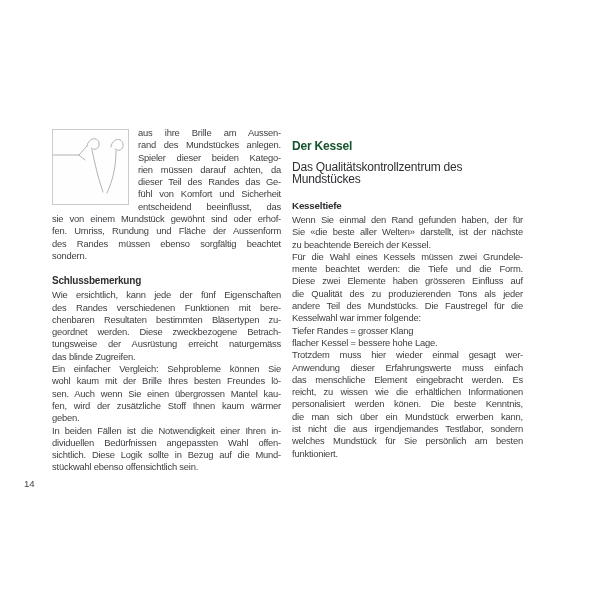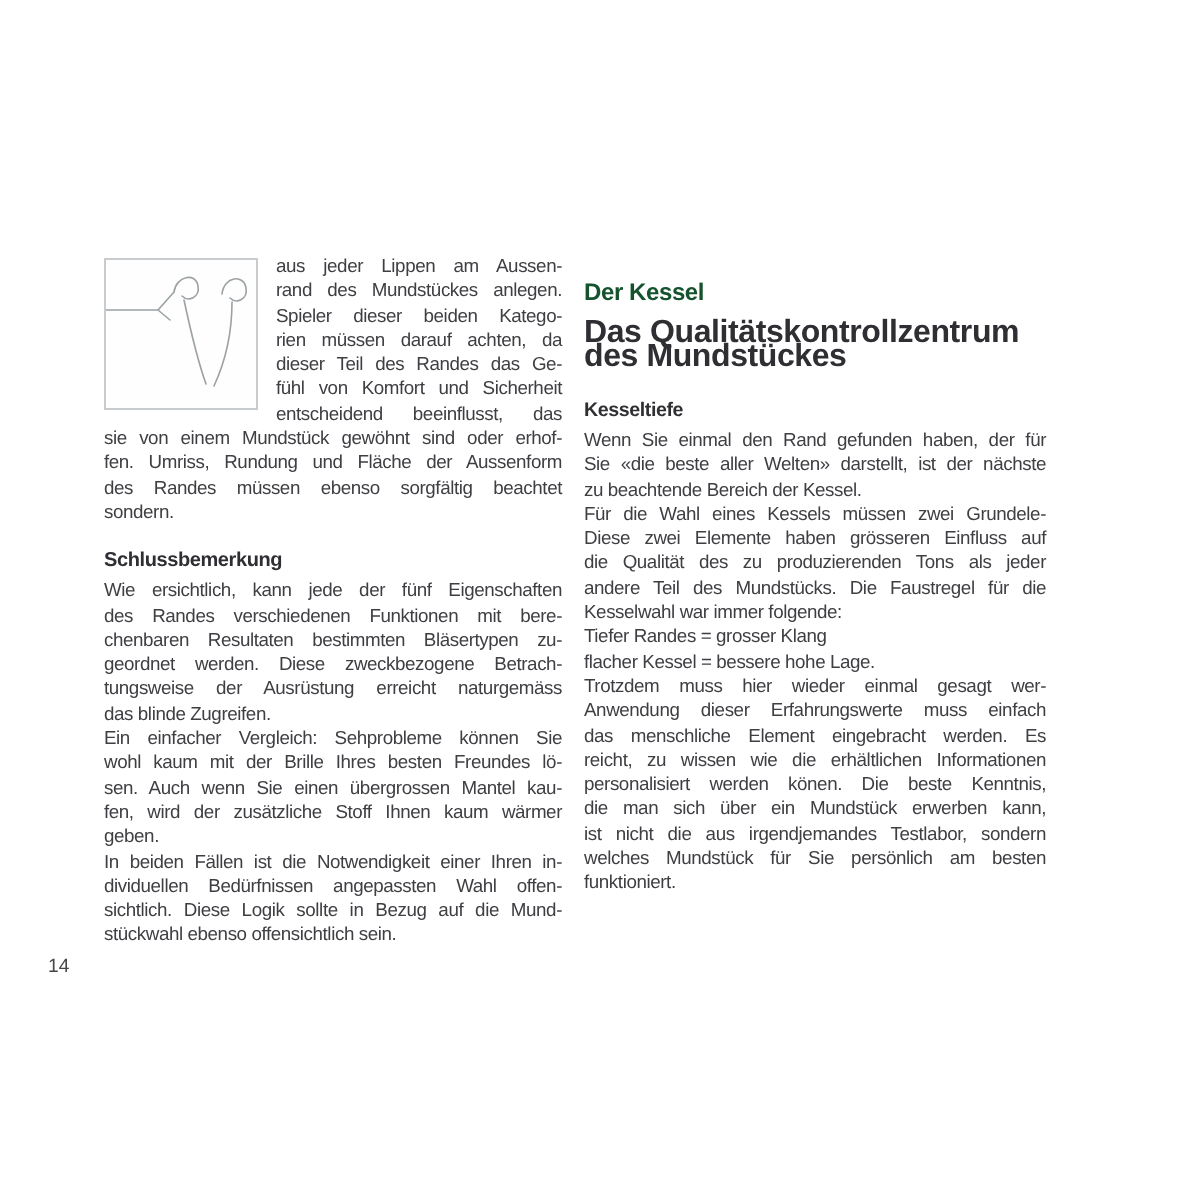--- a/index.html
+++ b/index.html
@@ -12,21 +12,21 @@
   .col-right{left:292px;width:231px;}
   .body-text{font-size:9.4px;line-height:12.3px;letter-spacing:-0.2px;color:#3e3e43;}
   .ln{text-align:justify;text-align-last:justify;white-space:normal;}
   .ln.nj{text-align-last:left;}
   .figure-box{
     float:left;width:75px;height:74px;border:1px solid #c9ccce;background:#fefefe;
     margin:2px 9px 6px 0;
   }
   .figure-box svg{display:block;width:75px;height:74px;}
   h1.title{font-size:12px;line-height:14px;font-weight:bold;color:#14532d;margin:12px 0 8px 0;letter-spacing:-0.2px;}
-  h2.subtitle{font-size:16px;line-height:12px;font-weight:bold;color:#2e2e33;margin:0 0 15px 0;letter-spacing:-0.2px;}
+  h2.subtitle{font-size:12px;line-height:12px;font-weight:normal;color:#2e2e33;margin:0 0 15px 0;letter-spacing:-0.2px;}
   h3.sect{font-size:9.8px;line-height:12px;font-weight:bold;color:#2e2e33;margin:8px 0 2px 0;letter-spacing:-0.2px;}
   h3.closing{font-size:10px;line-height:12px;font-weight:bold;color:#2e2e33;margin:13px 0 2px 0;letter-spacing:-0.2px;}
   .pageno{position:absolute;left:24px;top:478px;font-size:9.6px;color:#45454a;letter-spacing:0;}
 </style>
 </head>
 <body>
 
 <div class="sheet">
 
   <div class="col col-left">
@@ -36,21 +36,21 @@
           <path d="M0,24 L26,24"></path>
           <path d="M26,24 L34,15 M26,24 L32,29"></path>
           <path d="M34,15 C35,7 45,5 46,12 C47,18 41,20 38,17"></path>
           <path d="M39,19 C42,33 45,47 50,61"></path>
           <path d="M58,16 C59,7 69,6 70,13 C71,19 65,21 62,18"></path>
           <path d="M63,20 C63,35 60,49 54,62"></path>
         </g>
       </svg>
     </div>
     <div class="body-text">
-        <div class="ln">aus jeder Lippen am Aussen-</div>
+        <div class="ln">aus ihre Brille am Aussen-</div>
         <div class="ln">rand des Mundstückes anlegen.</div>
         <div class="ln">Spieler dieser beiden Katego-</div>
         <div class="ln">rien müssen darauf achten, da</div>
         <div class="ln">dieser Teil des Randes das Ge-</div>
         <div class="ln">fühl von Komfort und Sicherheit</div>
         <div class="ln">entscheidend beeinflusst, das</div>
         <div class="ln">sie von einem Mundstück gewöhnt sind oder erhof-</div>
         <div class="ln">fen. Umriss, Rundung und Fläche der Aussenform</div>
         <div class="ln">des Randes müssen ebenso sorgfältig beachtet</div>
         <div class="ln nj">sondern.</div>
@@ -81,20 +81,21 @@
 
   <div class="col col-right">
     <h1 class="title">Der Kessel</h1>
     <h2 class="subtitle">Das Qualitätskontrollzentrum des Mundstückes</h2>
     <h3 class="sect">Kesseltiefe</h3>
     <div class="body-text">
         <div class="ln">Wenn Sie einmal den Rand gefunden haben, der für</div>
         <div class="ln">Sie «die beste aller Welten» darstellt, ist der nächste</div>
         <div class="ln nj">zu beachtende Bereich der Kessel.</div>
         <div class="ln">Für die Wahl eines Kessels müssen zwei Grundele-</div>
+        <div class="ln">mente beachtet werden: die Tiefe und die Form.</div>
         <div class="ln">Diese zwei Elemente haben grösseren Einfluss auf</div>
         <div class="ln">die Qualität des zu produzierenden Tons als jeder</div>
         <div class="ln">andere Teil des Mundstücks. Die Faustregel für die</div>
         <div class="ln nj">Kesselwahl war immer folgende:</div>
         <div class="ln nj">Tiefer Randes = grosser Klang</div>
         <div class="ln nj">flacher Kessel = bessere hohe Lage.</div>
         <div class="ln">Trotzdem muss hier wieder einmal gesagt wer-</div>
         <div class="ln">Anwendung dieser Erfahrungswerte muss einfach</div>
         <div class="ln">das menschliche Element eingebracht werden. Es</div>
         <div class="ln">reicht, zu wissen wie die erhältlichen Informationen</div>

